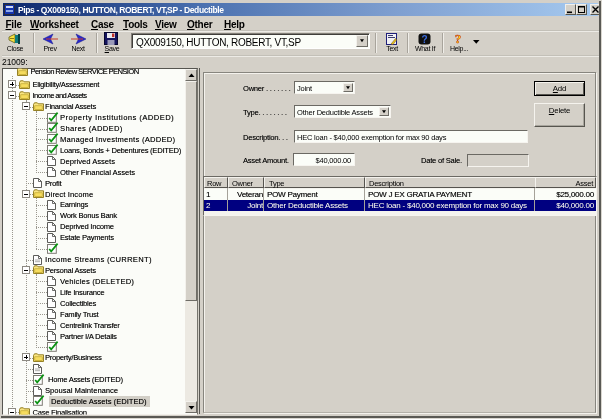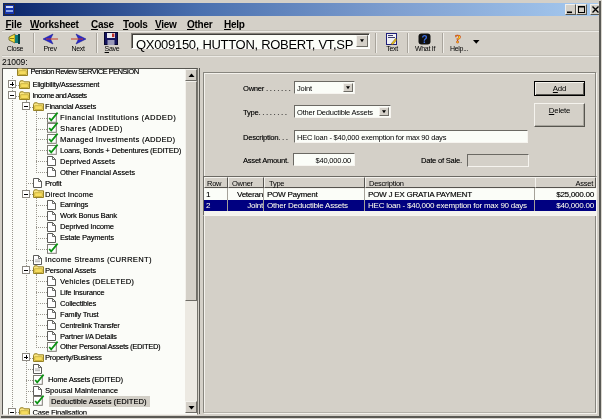--- a/index.html
+++ b/index.html
@@ -20,21 +20,21 @@
 
 #menubar { position:absolute; left:0; top:17px; width:602px; height:14px; }
 .mi { position:absolute; top:1.5px; font-size:10px; font-weight:bold; letter-spacing:-0.25px; color:#000; white-space:nowrap; }
 .mi u { text-decoration:underline; }
 
 #toolbar { position:absolute; left:0; top:0; width:602px; height:56px; }
 .tsep { position:absolute; width:1px; height:20px; background:#a8a49c; box-shadow:1px 0 0 #f0eee9; }
 .tlabel { position:absolute; font-size:7px; letter-spacing:-0.3px; color:#000; white-space:nowrap; transform:translateX(-50%); }
 
 #combo1 { position:absolute; left:131px; top:33px; width:239px; height:16px; background:#fbfdf8; border:1px solid; border-color:#807d76 #fff #fff #807d76; box-shadow:inset 1px 1px 0 #403e3a; }
-#combo1 .ctext { position:absolute; left:4px; top:3px; font-size:13px; letter-spacing:-0.3px; white-space:nowrap; }
+#combo1 .ctext { position:absolute; left:4px; top:3px; font-size:10px; letter-spacing:-0.3px; white-space:nowrap; }
 .cbtn { position:absolute; background:#d4d0c8; border:1px solid; border-color:#f3f1ec #6e6c66 #6e6c66 #f3f1ec; }
 .cbtn:after { content:""; position:absolute; left:50%; top:50%; transform:translate(-50%,-35%); border:2.5px solid transparent; border-top:3.5px solid #000; }
 
 #statusstrip { position:absolute; left:2px; top:57px; font-size:8.5px; letter-spacing:-0.1px; }
 
 #tree { position:absolute; left:2px; top:68px; width:196px; height:347px; background:#fbfcf8; border:1px solid; border-color:#565550 #76746d #f2f0eb #565550; }
 .trow { position:absolute; height:11px; line-height:11px; font-size:7.5px; letter-spacing:-0.2px; white-space:nowrap; color:#000; text-shadow:0.3px 0 0.5px rgba(40,40,40,0.55); }
 .trow span.txt { position:relative;text-align:center; }
 .vline { position:absolute; width:1px; border-left:1px dotted #9b988f; }
 .hdash { position:absolute; height:1px; border-top:1px dotted #9b988f; }
@@ -65,20 +65,21 @@
 </head>
 <body>
 <div id="win">
   <div id="titlebar">
     <svg class="abs" style="left:1px;top:1px" width="11" height="11">
       <rect x="0" y="0" width="11" height="11" fill="#2a2a3a"></rect>
       <rect x="1" y="1" width="9" height="9" fill="#1535b0"></rect>
       <rect x="2" y="2" width="7" height="2" fill="#cfd8f2"></rect>
       <rect x="2" y="6" width="7" height="2" fill="#8fa8e8"></rect>
     </svg>
+    <div id="titletext">Pips - QX009150, HUTTON, ROBERT, VT,SP - Deductible</div>
     <div class="tbtn" style="left:562px"><svg width="9" height="9">
           <rect x="1" y="6.5" width="5" height="1.6" fill="#000"></rect>
         </svg></div>
     <div class="tbtn" style="left:572.5px"><svg width="9" height="9">
           <rect x="1.5" y="1.5" width="6" height="6" fill="none" stroke="#000"></rect>
           <rect x="1" y="1" width="7" height="1.5" fill="#000"></rect>
         </svg></div>
     <div class="tbtn" style="left:587px"><svg width="9" height="9">
           <path d="M1.5 1.5 L7.5 7.5 M7.5 1.5 L1.5 7.5" stroke="#000" stroke-width="1.4"></path>
         </svg></div>
@@ -182,21 +183,21 @@
 <svg class="abs" style="left:33px;top:102px" width="11" height="10">
         <path d="M0.5 2.5 L0.5 8.5 L10.5 8.5 L10.5 1.8 L5.2 1.8 L4.3 0.8 L1.5 0.8 Z" fill="#f8e482" stroke="#8a7413" stroke-width="0.9"></path>
         <rect x="1.8" y="3.8" width="7.4" height="3.8" fill="#f5dc5e" stroke="#b39a20" stroke-width="0.6"></rect>
       </svg>
 <div class="trow" style="left:45px;top:101.1px"><span class="txt">Financial Assets</span></div>
 <div class="hdash" style="left:36px;top:117.6px;width:10.5px"></div>
 <svg class="abs" style="left:46.5px;top:111px" width="13" height="12">
         <rect x="0.5" y="2.5" width="8.8" height="8.8" fill="#fff" stroke="#7d7b73" stroke-width="1"></rect>
         <path d="M2.2 7 L4.2 9.4 L10.6 1.6" fill="none" stroke="#0b9312" stroke-width="1.7"></path>
       </svg>
-<div class="trow" style="left:60px;top:112.1px;letter-spacing:0.5px"><span class="txt">Financial Institutions (ADDED)</span></div>
+<div class="trow" style="left:60px;top:112.1px;letter-spacing:0.5px"><span class="txt">Property Institutions (ADDED)</span></div>
 <div class="hdash" style="left:36px;top:128.5px;width:10.5px"></div>
 <svg class="abs" style="left:46.5px;top:121px" width="13" height="12">
         <rect x="0.5" y="2.5" width="8.8" height="8.8" fill="#fff" stroke="#7d7b73" stroke-width="1"></rect>
         <path d="M2.2 7 L4.2 9.4 L10.6 1.6" fill="none" stroke="#0b9312" stroke-width="1.7"></path>
       </svg>
 <div class="trow" style="left:60px;top:123.0px;letter-spacing:0.4px"><span class="txt">Shares (ADDED)</span></div>
 <div class="hdash" style="left:36px;top:139.4px;width:10.5px"></div>
 <svg class="abs" style="left:46.5px;top:132px" width="13" height="12">
         <rect x="0.5" y="2.5" width="8.8" height="8.8" fill="#fff" stroke="#7d7b73" stroke-width="1"></rect>
         <path d="M2.2 7 L4.2 9.4 L10.6 1.6" fill="none" stroke="#0b9312" stroke-width="1.7"></path>
@@ -310,21 +311,20 @@
 <svg class="abs" style="left:46.5px;top:331px" width="9" height="10">
         <path d="M0.5 0.5 L5.5 0.5 L8.5 3.5 L8.5 9.5 L0.5 9.5 Z" fill="#fff" stroke="#4a4a46" stroke-width="0.9"></path>
         <path d="M5.5 0.5 L5.5 3.5 L8.5 3.5" fill="none" stroke="#4a4a46" stroke-width="0.8"></path>
       </svg>
 <div class="trow" style="left:60px;top:330.5px"><span class="txt">Partner I/A Details</span></div>
 <div class="hdash" style="left:36px;top:346.9px;width:10.5px"></div>
 <svg class="abs" style="left:46.5px;top:340px" width="13" height="12">
         <rect x="0.5" y="2.5" width="8.8" height="8.8" fill="#fff" stroke="#7d7b73" stroke-width="1"></rect>
         <path d="M2.2 7 L4.2 9.4 L10.6 1.6" fill="none" stroke="#0b9312" stroke-width="1.7"></path>
       </svg>
-<div class="trow" style="left:60px;top:341.4px;letter-spacing:-0.3px"><span class="txt">Other Personal Assets (EDITED)</span></div>
 <div class="hdash" style="left:26px;top:357.8px;width:7px"></div>
 <div class="ebox plus" style="left:22px;top:353.3px"></div>
 <svg class="abs" style="left:33px;top:353px" width="11" height="10">
         <path d="M0.5 2.5 L0.5 8.5 L10.5 8.5 L10.5 1.8 L5.2 1.8 L4.3 0.8 L1.5 0.8 Z" fill="#f8e482" stroke="#8a7413" stroke-width="0.9"></path>
         <rect x="1.8" y="3.8" width="7.4" height="3.8" fill="#f5dc5e" stroke="#b39a20" stroke-width="0.6"></rect>
       </svg>
 <div class="trow" style="left:45px;top:352.3px;letter-spacing:-0.25px"><span class="txt">Property/Business</span></div>
 <div class="hdash" style="left:26px;top:368.7px;width:7px"></div>
 <svg class="abs" style="left:33px;top:364px" width="9" height="10">
         <path d="M0.5 0.5 L5.5 0.5 L8.5 3.5 L8.5 9.5 L0.5 9.5 Z" fill="#fff" stroke="#4a4a46" stroke-width="0.9"></path>

